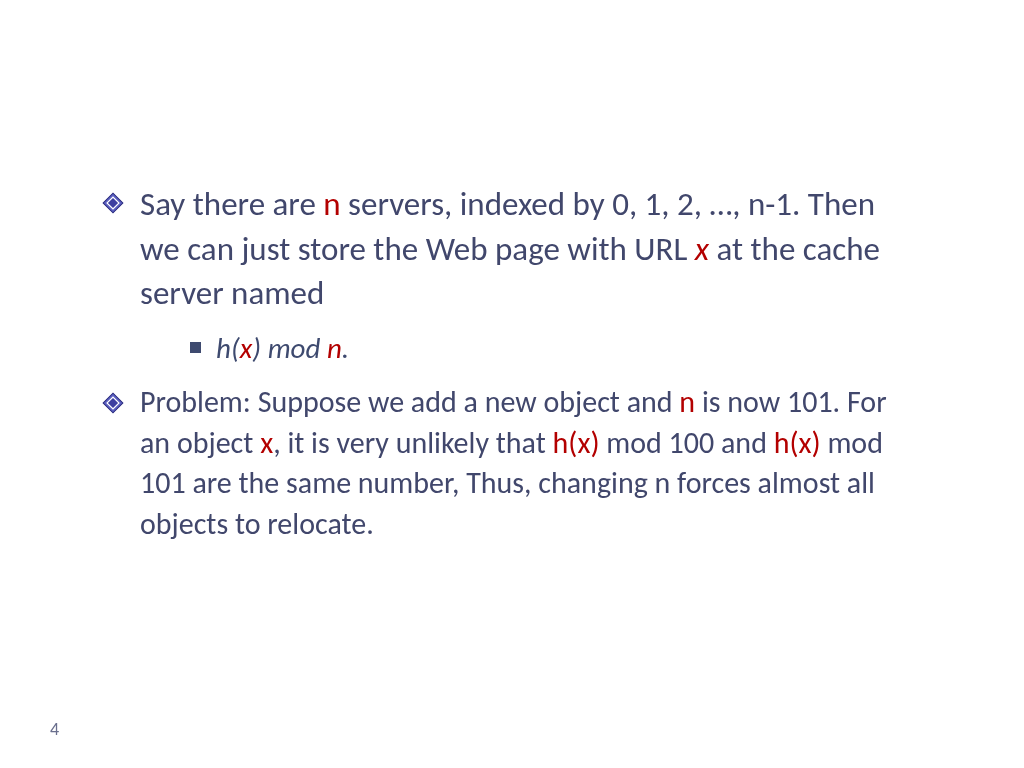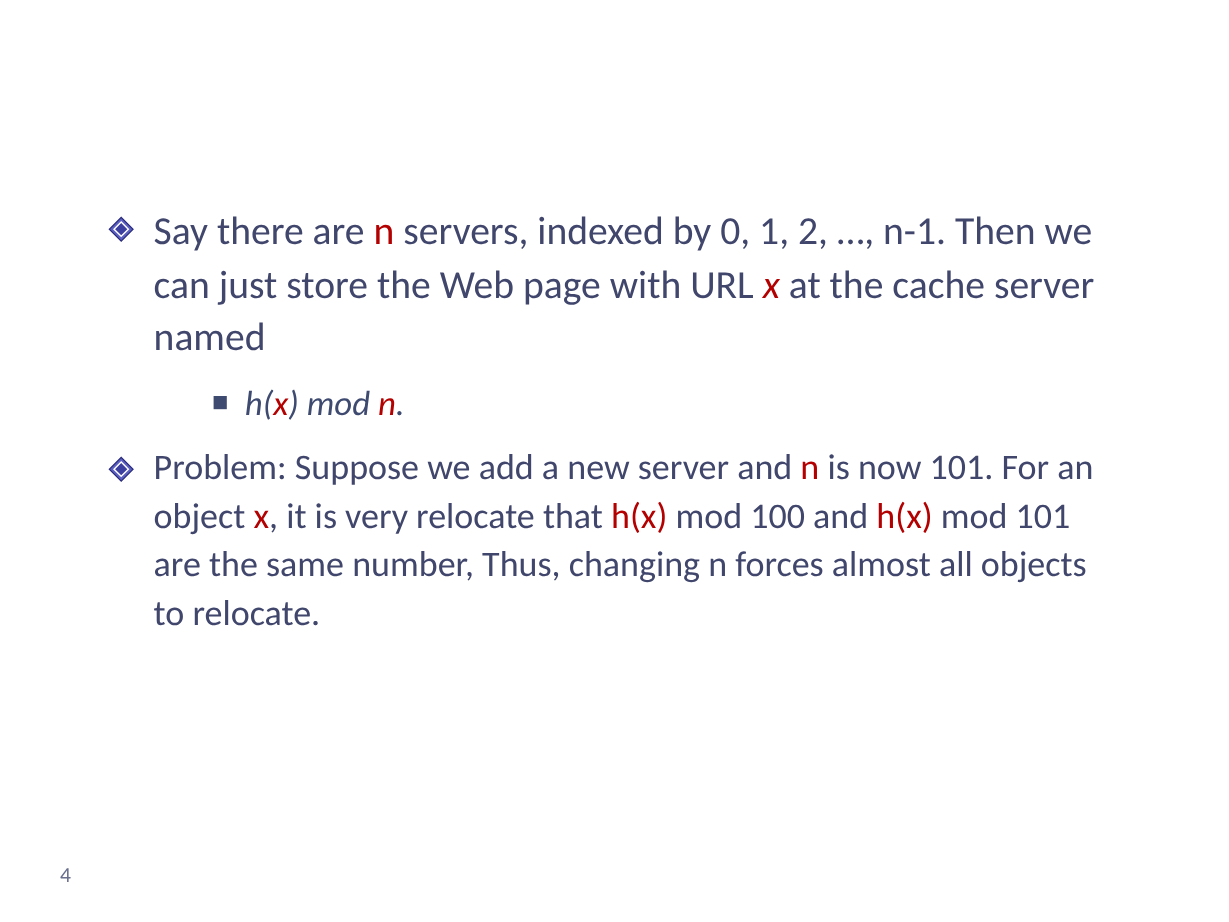--- a/index.html
+++ b/index.html
@@ -13,21 +13,21 @@
   }
   .slide {
     position: relative;
     width: 1024px;
     height: 768px;
     box-sizing: border-box;
     padding: 170px 90px 40px 90px;
   }
   .bullet-list {
     list-style: none;
-    margin: 0;
+    margin: 12px;
     padding: 0;
   }
   .top-item {
     position: relative;
     padding-left: 38px;
     margin-bottom: 12px;
     font-size: 33px;
     line-height: 1.35;
   }
   .top-item.second {
@@ -115,21 +115,21 @@
     <li class="top-item second">
       <span class="diamond-bullet">
         <svg viewBox="0 0 22 22">
           <g transform="translate(11,11) rotate(45)">
             <rect x="-7" y="-7" width="14" height="14" fill="#5b5fc0" stroke="#2a2b7d" stroke-width="1"></rect>
             <rect x="-4.2" y="-4.2" width="8.4" height="8.4" fill="#3d3fa0" stroke="#ffffff" stroke-width="1.2"></rect>
           </g>
         </svg>
       </span>
       <span>
-        <span>Problem: Suppose we add a new server and </span><span class="hl">n</span><span> is now 101. For an object </span><span class="hl">x</span><span>, it is very relocate that </span><span class="hl">h(x)</span><span> mod 100 and </span><span class="hl">h(x)</span><span> mod 101 are the same number, Thus, changing n forces almost all objects to relocate.</span>
+        <span>Problem: Suppose we add a new object and </span><span class="hl">n</span><span> is now 101. For an object </span><span class="hl">x</span><span>, it is very unlikely that </span><span class="hl">h(x)</span><span> mod 100 and </span><span class="hl">h(x)</span><span> mod 101 are the same number, Thus, changing n forces almost all objects to relocate.</span>
       </span>
     </li>
 
   </ul>
 
   <div class="page-number">4</div>
 
 </div>
 
 </body></html>

